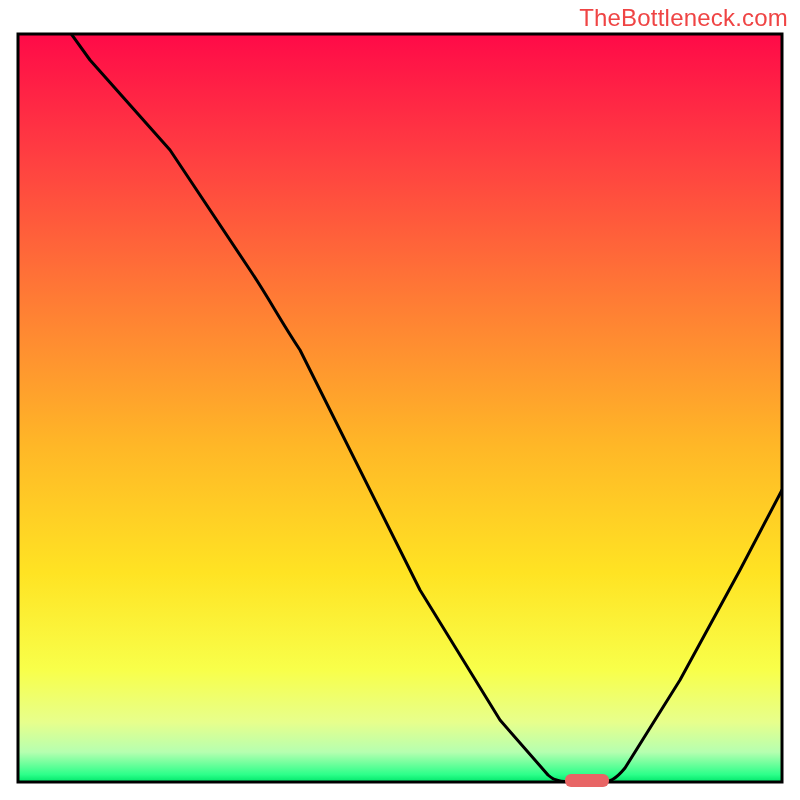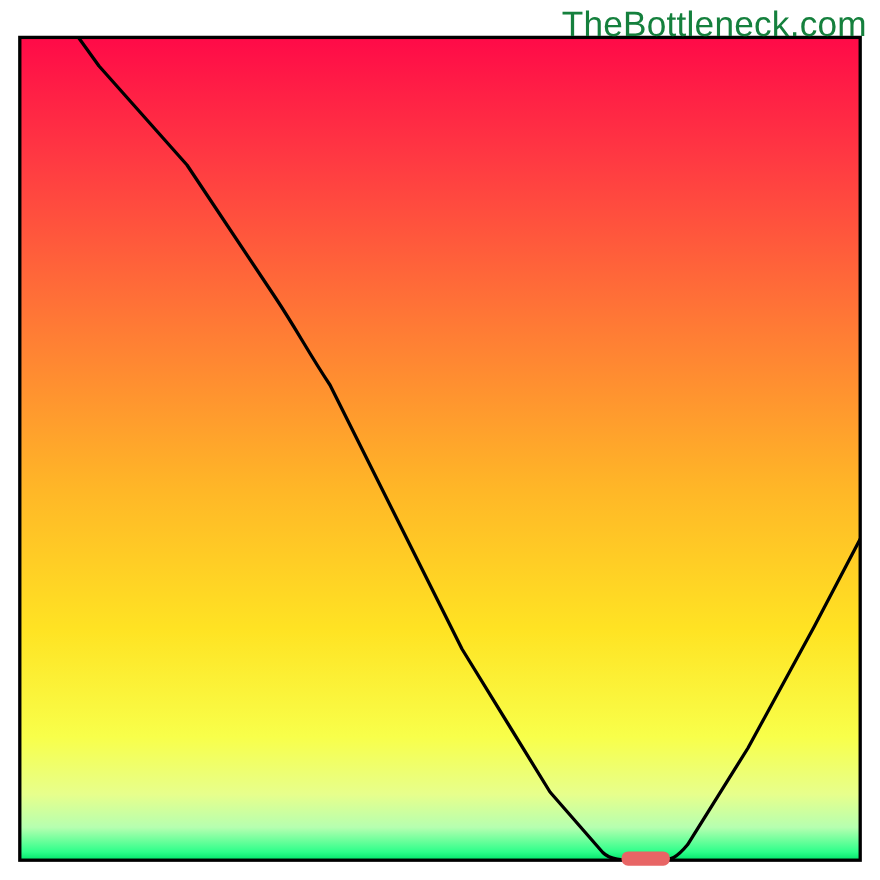--- a/index.html
+++ b/index.html
@@ -13,22 +13,22 @@
   }
   .stage {
     position: relative;
     width: 800px;
     height: 800px;
   }
   .watermark {
     position: absolute;
     top: 4px;
     right: 12px;
-    font-size: 32px;
-    color: #15803d;
+    font-size: 24px;
+    color: #ef4444;
     font-weight: 500;
     letter-spacing: 0.2px;
   }
   svg.chart {
     position: absolute;
     left: 0;
     top: 0;
     width: 800px;
     height: 800px;
   }

